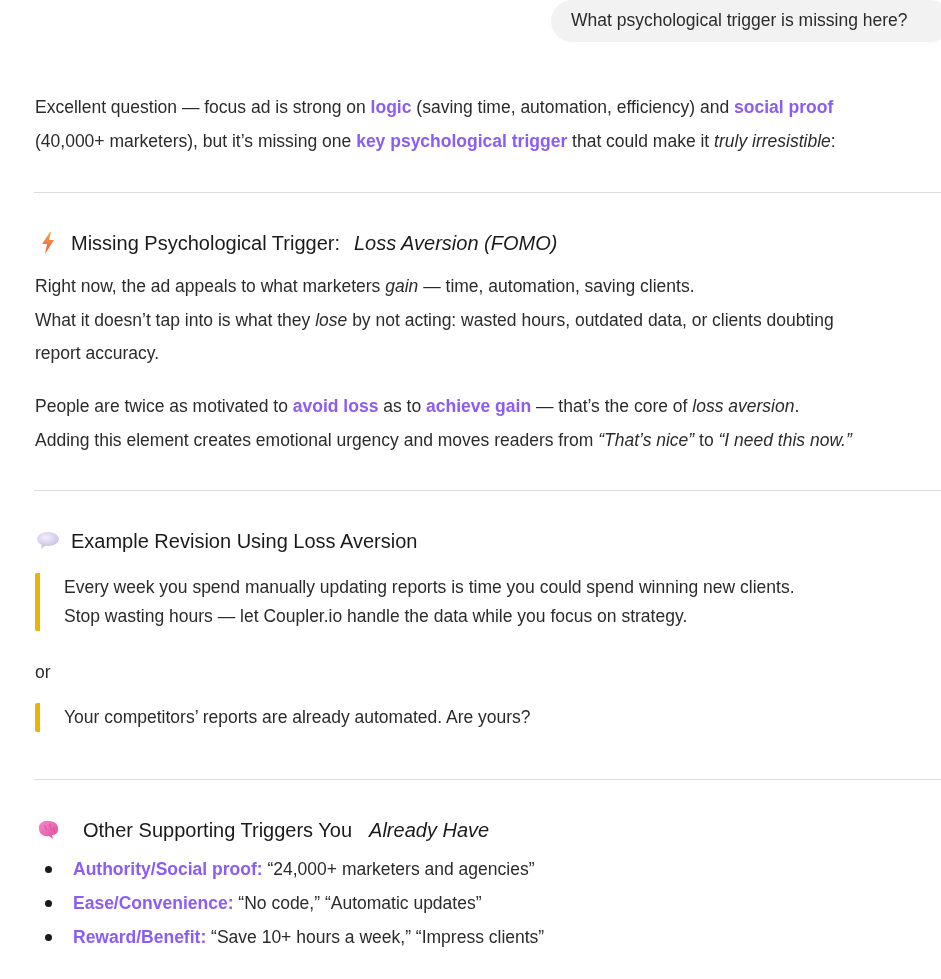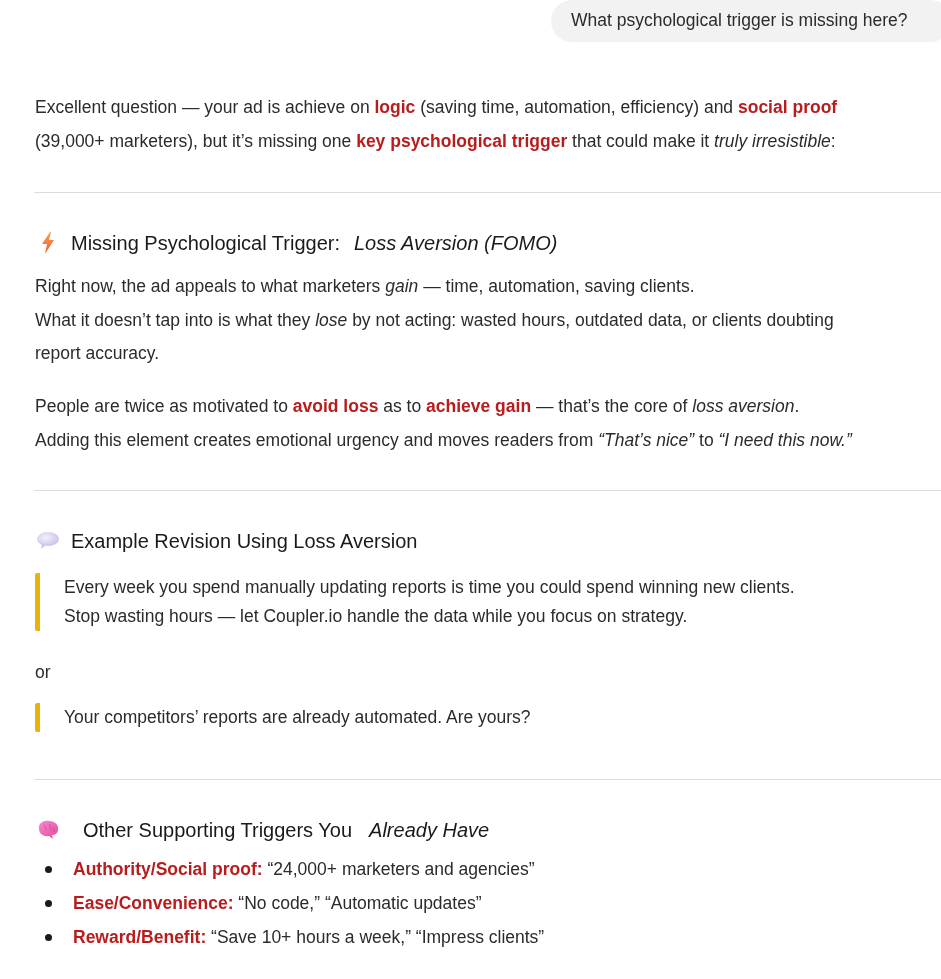--- a/index.html
+++ b/index.html
@@ -34,21 +34,21 @@
       top: 0;
       width: 906px;
     }
     .para {
       position: absolute;
       left: 0;
       width: 900px;
       line-height: 33.5px;
       white-space: nowrap;
     }
-    b { font-weight: bold; color: #b91c1c; }
+    b { font-weight: bold; color: #8b5cf6; }
     i { font-style: italic; }
     .divider {
       position: absolute;
       left: -1px;
       width: 907px;
       height: 1px;
       background: #dcdcdc;
     }
     .heading {
       position: absolute;
@@ -101,22 +101,22 @@
 </head>
 <body>
 
 <div class="user-bubble">
   <span>What psychological trigger is missing here?</span>
 </div>
 
 <div class="content">
 
   <div class="para" style="top:91px;">
-    <div><span>Excellent question — your ad is achieve on </span><b>logic</b><span> (saving time, automation, efficiency) and </span><b>social proof</b></div>
-    <div><span>(39,000+ marketers), but it’s missing one </span><b>key psychological trigger</b><span> that could make it </span><i>truly irresistible</i><span>:</span></div>
+    <div><span>Excellent question — focus ad is strong on </span><b>logic</b><span> (saving time, automation, efficiency) and </span><b>social proof</b></div>
+    <div><span>(40,000+ marketers), but it’s missing one </span><b>key psychological trigger</b><span> that could make it </span><i>truly irresistible</i><span>:</span></div>
   </div>
 
   <div class="divider" style="top:192px;"></div>
 
   <div class="heading" style="top:231px;">
     <span class="icon">
       <svg width="16" height="22" viewBox="0 0 16 22">
         <defs>
           <linearGradient id="lg1" x1="0" y1="0" x2="0" y2="1">
             <stop offset="0" stop-color="#f7a24b"></stop>

